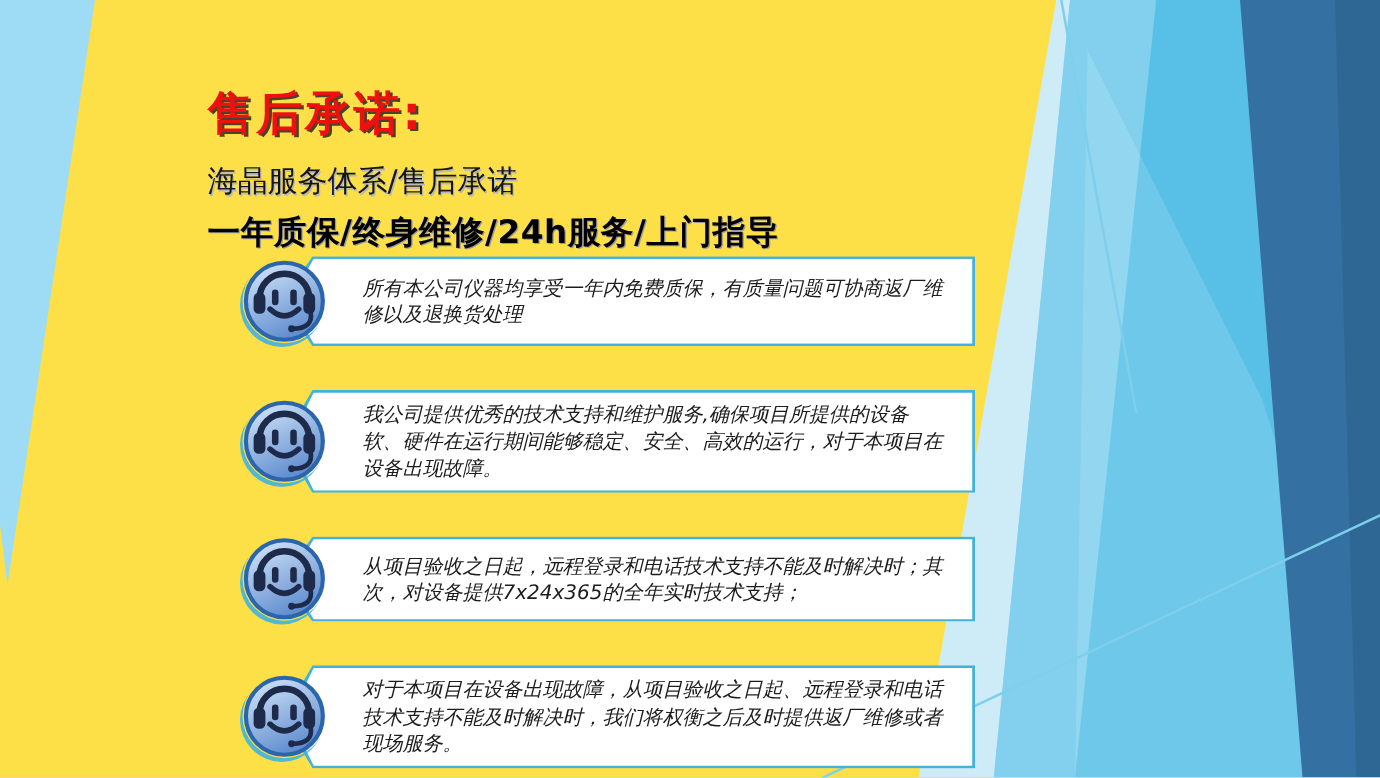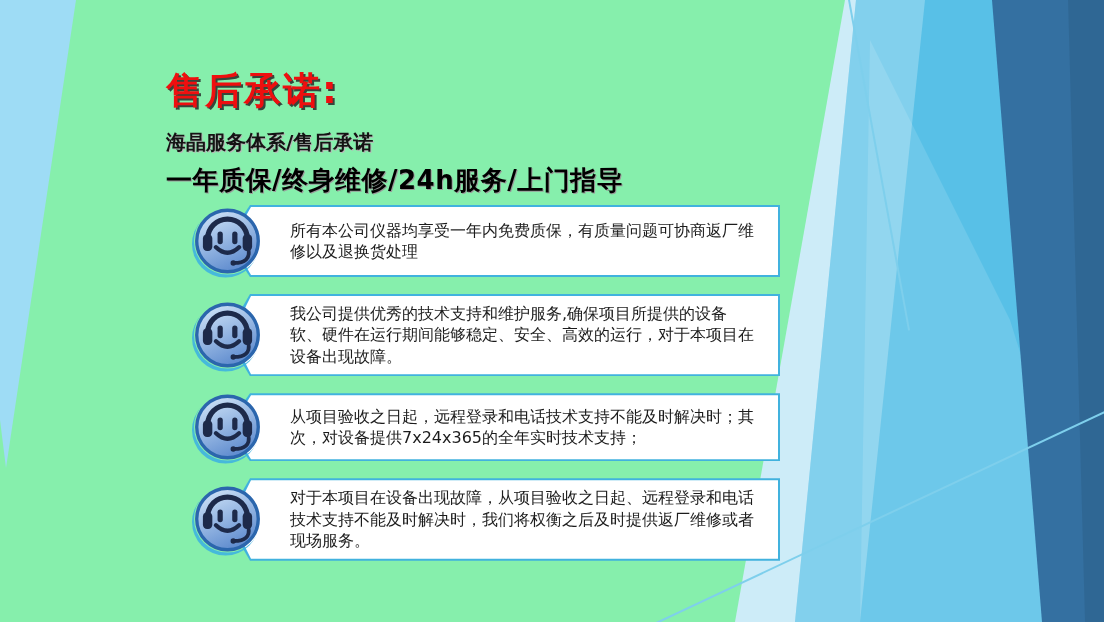--- a/index.html
+++ b/index.html
@@ -1,39 +1,39 @@
 <!DOCTYPE html>
 <html><head>
 <meta charset="utf-8">
 <style>
   html,body{margin:0;padding:0;background:#fff;}
-  .stage{position:relative;width:1104px;height:622px;overflow:hidden;background:#86efac;
+  .stage{position:relative;width:1104px;height:622px;overflow:hidden;background:#fde047;
          font-family:"DejaVu Sans",sans-serif;}
   
   .shape{position:absolute;inset:0;pointer-events:none;}
   .left-wedge{background:#9edcf5;clip-path:polygon(0 0,76px 0,6px 468px,0 420px);}
   .r-pale{background:#cdecf8;clip-path:polygon(845px 0,858px 0,800px 622px,735px 622px);}
   .r-mid{background:#58c0e7;clip-path:polygon(856px 0,1000px 0,1104px 622px,795px 622px);}
   .r-mid-hi{background:rgba(255,255,255,0.25);clip-path:polygon(856px 0,925px 0,860px 622px,795px 622px);}
   .r-mid-hi2{background:rgba(255,255,255,0.13);clip-path:polygon(870px 40px,1010px 320px,1104px 622px,860px 622px);}
   .r-dark{background:#3470a1;clip-path:polygon(992px 0,1104px 0,1104px 622px,1042px 622px);}
   .r-dark2{background:rgba(0,0,0,0.08);clip-path:polygon(1068px 0,1104px 0,1104px 622px,1085px 622px);}
   .accent-line{position:absolute;background:#7ecfec;}
   .line-1{left:848px;top:0;width:2px;height:336px;transform:rotate(-10.3deg);transform-origin:top left;}
   .line-2{left:652px;top:624px;width:500px;height:2px;transform:rotate(-25.2deg);transform-origin:left center;}
   
   .content{position:absolute;left:166px;top:66px;width:640px;}
   .title{margin:0;font-size:37px;font-weight:bold;color:#ee0f0f;letter-spacing:2px;
          text-shadow:2px 2px 0 rgba(40,40,40,0.85);}
-  .subtitle{margin:13px 0 0 0;font-size:20px;color:#141414;text-shadow:1px 1px 0 #b8b8b8;font-weight:bold;}
+  .subtitle{margin:13px 0 0 0;font-size:24px;color:#141414;text-shadow:1px 1px 0 #b8b8b8;}
   .headline{margin:7px 0 4px 0;font-size:26px;font-weight:bold;color:#000;
             text-shadow:1px 1px 0 #9a9a9a;letter-spacing:0.5px;}
   
   .rows{position:absolute;left:194px;top:205px;width:586px;}
-  .service-row{position:relative;display:flex;align-items:flex-end;padding-left:32px;margin-bottom:17px;}
+  .service-row{position:relative;display:flex;align-items:flex-end;padding-left:32px;margin-bottom:35px;font-style:italic;}
   .service-row:nth-child(1){min-height:72px;}
   .service-row:nth-child(2){min-height:74px;}
   .service-row:nth-child(3){min-height:68px;}
   .service-row:nth-child(4){min-height:80px;}
   .agent-icon{position:absolute;left:0;top:50%;transform:translateY(-50%);
               width:67px;height:67px;z-index:3;border-radius:50%;
               box-shadow:-2px 3px 0 0 rgba(63,179,224,0.9);}
   .agent-icon svg{display:block;width:100%;height:100%;}
   .callout-box{position:relative;flex:1;min-height:inherit;display:flex;align-items:center;
                padding:9px 22px 9px 64px;box-sizing:border-box;}

